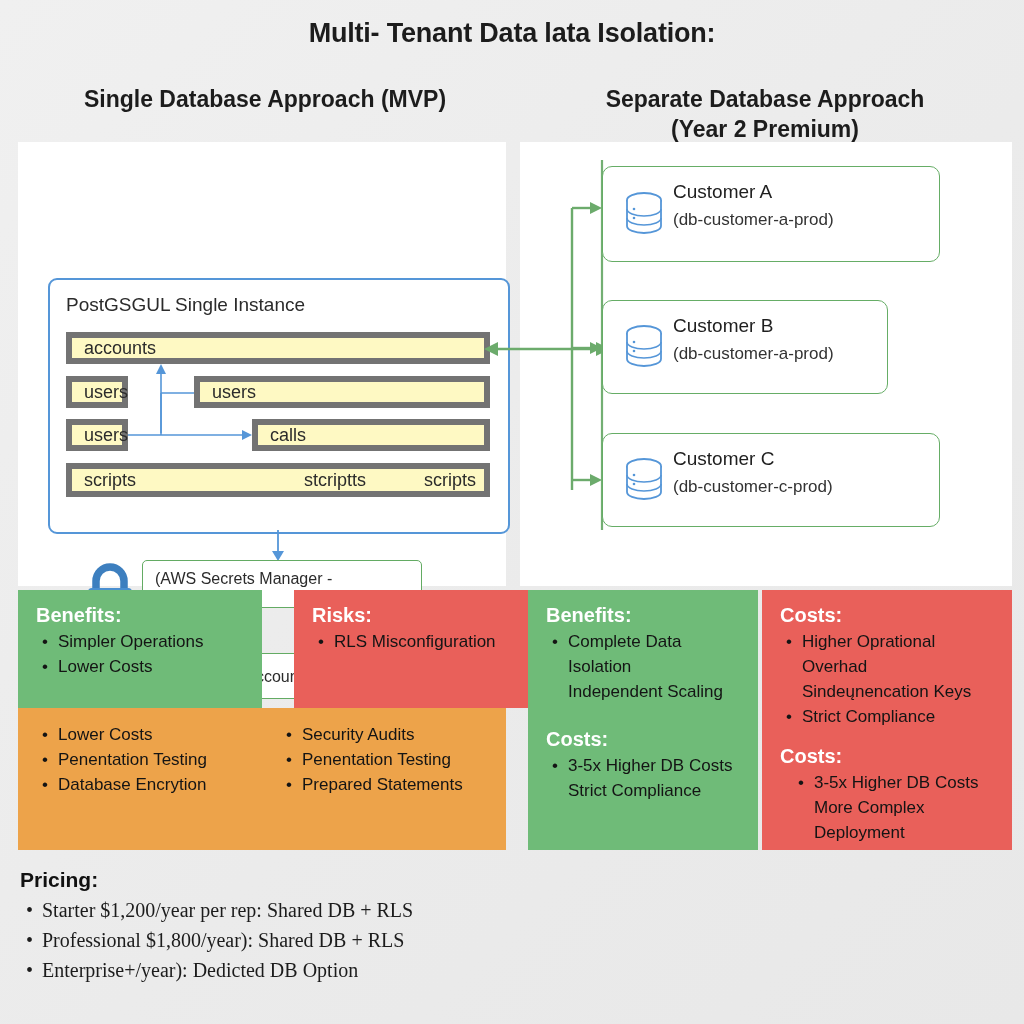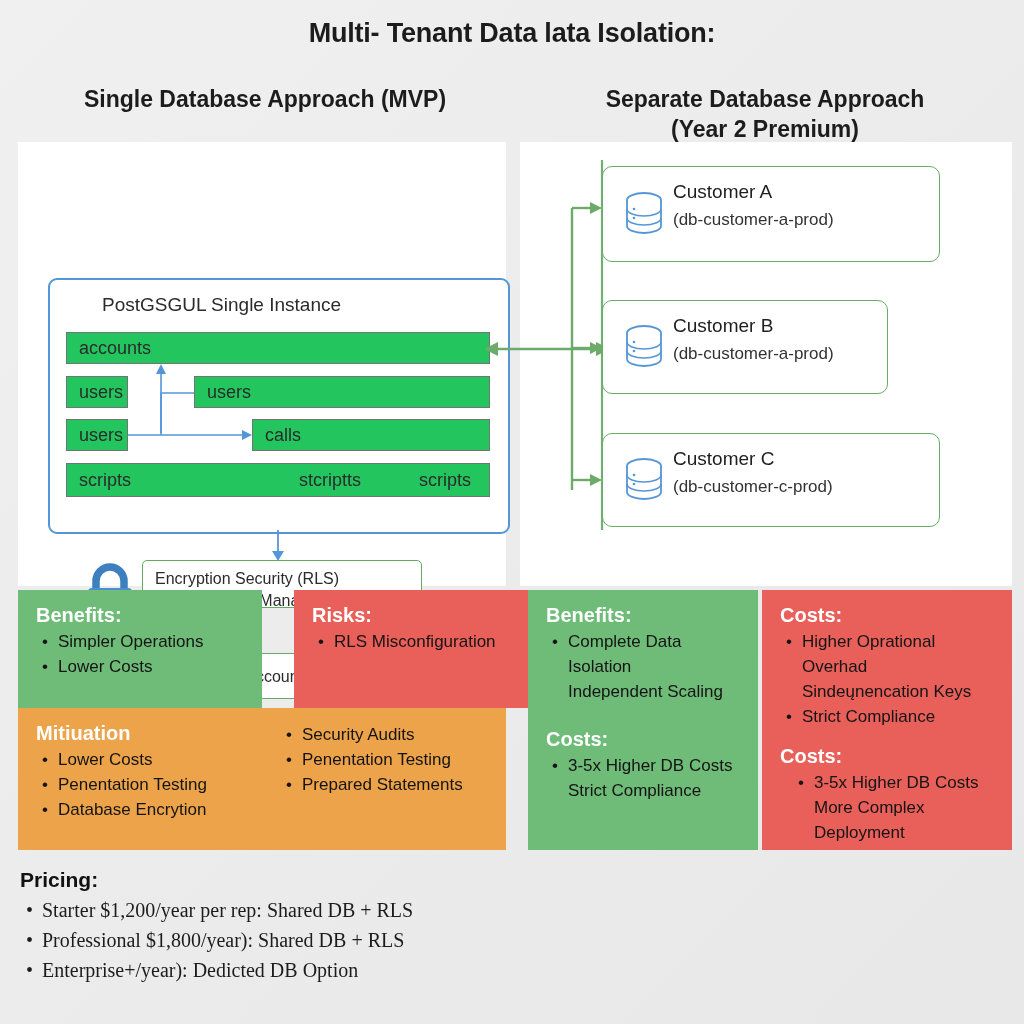--- a/index.html
+++ b/index.html
@@ -41,24 +41,24 @@
   }
 
   
   #pg-box {
     left: 30px; top: 136px; width: 458px; height: 252px;
     border: 2px solid #5596d8; border-radius: 9px;
     background: #ffffff;
   }
   #pg-label {
     left: 48px; top: 152px;
-    font-size: 19px; color: #2b2b2b; margin-left: 36px;
+    font-size: 19px; color: #2b2b2b;
   }
   .tbl {
-    border: 1px solid #737373; background: #22c55e;
+    border: 6px solid #737373; background: #fef9c3;
     font-size: 18px; color: #2b2b2b;
     display: flex; align-items: center;
     box-sizing: border-box;
     padding-left: 12px;
   }
   #tbl-accounts { left: 48px; top: 190px; width: 424px; height: 32px; }
   #tbl-users-l1 { left: 48px; top: 234px; width: 62px; height: 32px; }
   #tbl-users-r1 { left: 176px; top: 234px; width: 296px; height: 32px; }
   #tbl-users-l2 { left: 48px; top: 277px; width: 62px; height: 32px; }
   #tbl-calls    { left: 234px; top: 277px; width: 238px; height: 32px; }
@@ -189,21 +189,20 @@
       <rect x="6" y="27" width="44" height="35" rx="4" fill="#4a8fd0"></rect>
       <circle cx="28" cy="41" r="5" fill="#ffffff"></circle>
       <rect x="25.5" y="42" width="5" height="10" rx="2" fill="#ffffff"></rect>
     </svg>
 
     <svg class="abs" style="left:116px; top:448px;" width="12" height="6">
       <path d="M0,3 L12,3" stroke="#66ad66" stroke-width="1.4" fill="none"></path>
     </svg>
 
     <div class="abs green-callout" id="enc-box">
-      <div>Encryption Security (RLS)</div>
       <div>(AWS Secrets Manager - account_key)</div>
     </div>
 
     <svg class="abs" style="left:58px; top:507px;" width="78" height="56">
       <path d="M14,38 a11,11 0 0 1 1,-22 a16,16 0 0 1 30,-3 a11,11 0 0 1 4,25" stroke="#5b9fd8" stroke-width="3" fill="none" stroke-linecap="round"></path>
       <circle cx="22" cy="36" r="11" fill="#4a90d9"></circle>
       <circle cx="22" cy="36" r="4" fill="#ffffff"></circle>
       <rect x="31" y="32" width="36" height="8" fill="#4a90d9"></rect>
       <rect x="52" y="40" width="5" height="7" fill="#4a90d9"></rect>
       <rect x="62" y="40" width="5" height="7" fill="#4a90d9"></rect>
@@ -291,21 +290,20 @@
   </div>
 
   <div class="abs block red" id="blk-l-risks">
     <h4>Risks:</h4>
     <ul>
       <li class="bulleted">RLS Misconfiguration</li>
     </ul>
   </div>
 
   <div class="abs block orange" id="blk-l-mit">
-    <h4>Mitiuation</h4>
     <ul>
       <li class="bulleted">Lower Costs</li>
       <li class="bulleted">Penentation Testing</li>
       <li class="bulleted">Database Encrytion</li>
     </ul>
   </div>
 
   <div class="abs block orange" id="blk-l-mit2">
     <ul>
       <li class="bulleted">Security Audits</li>

